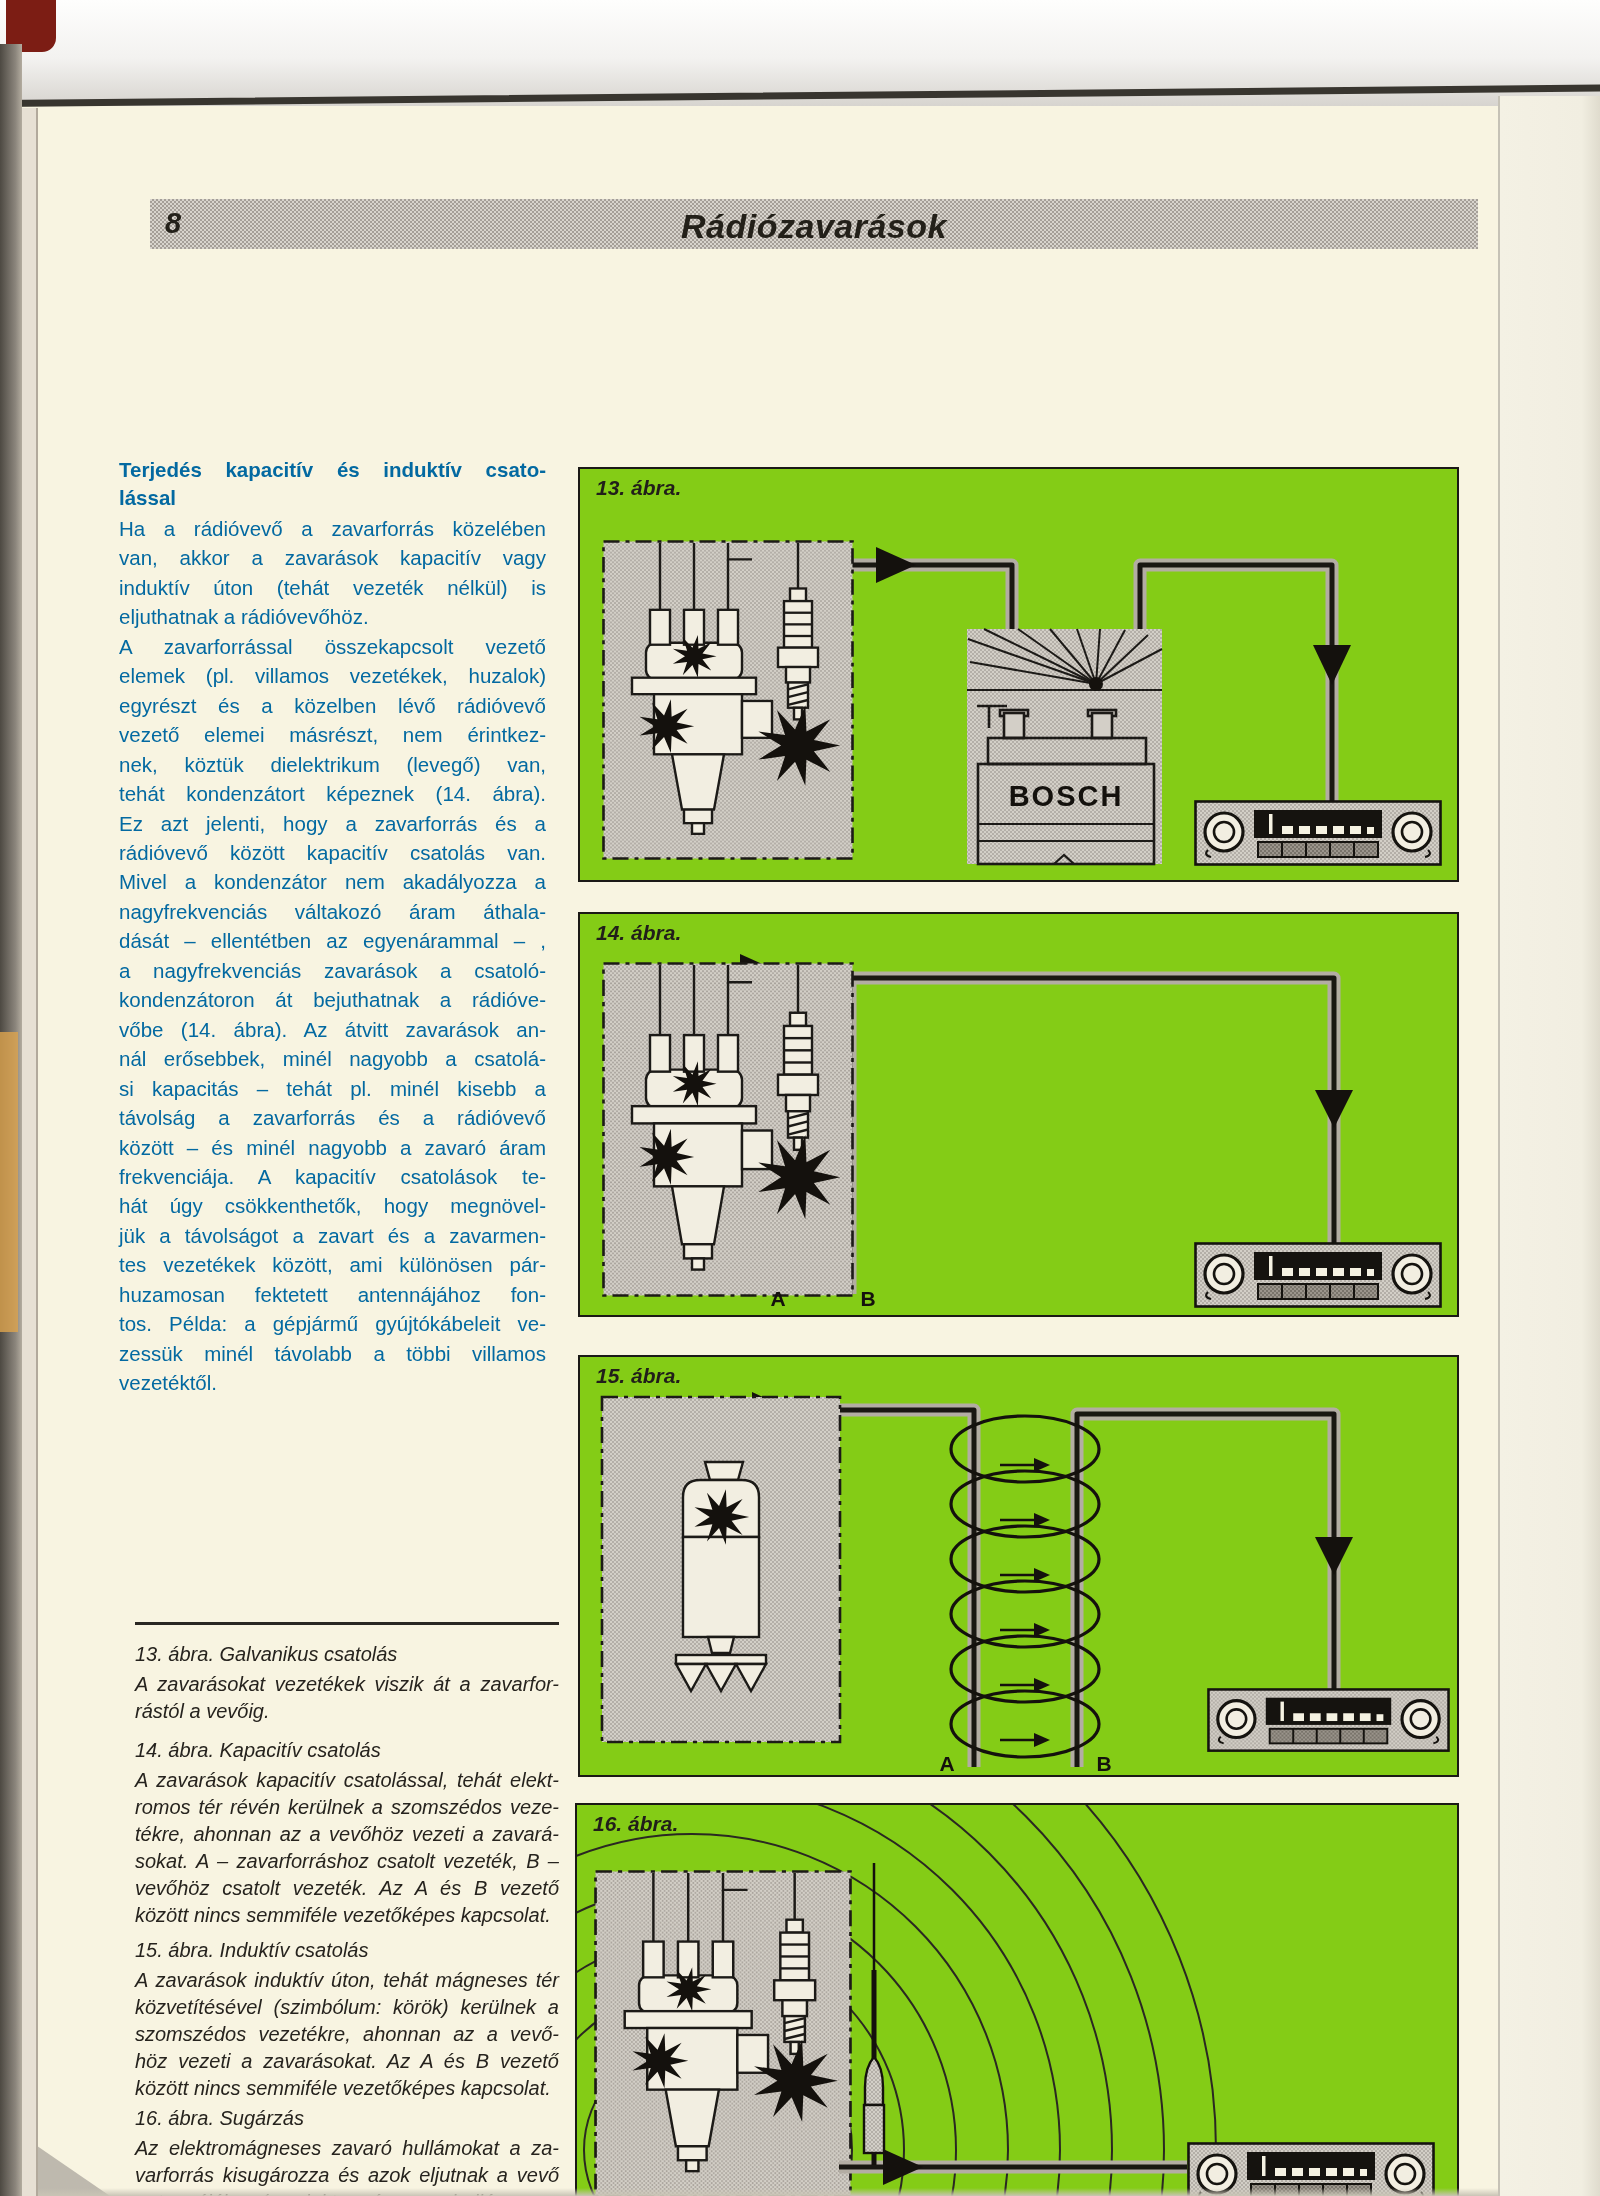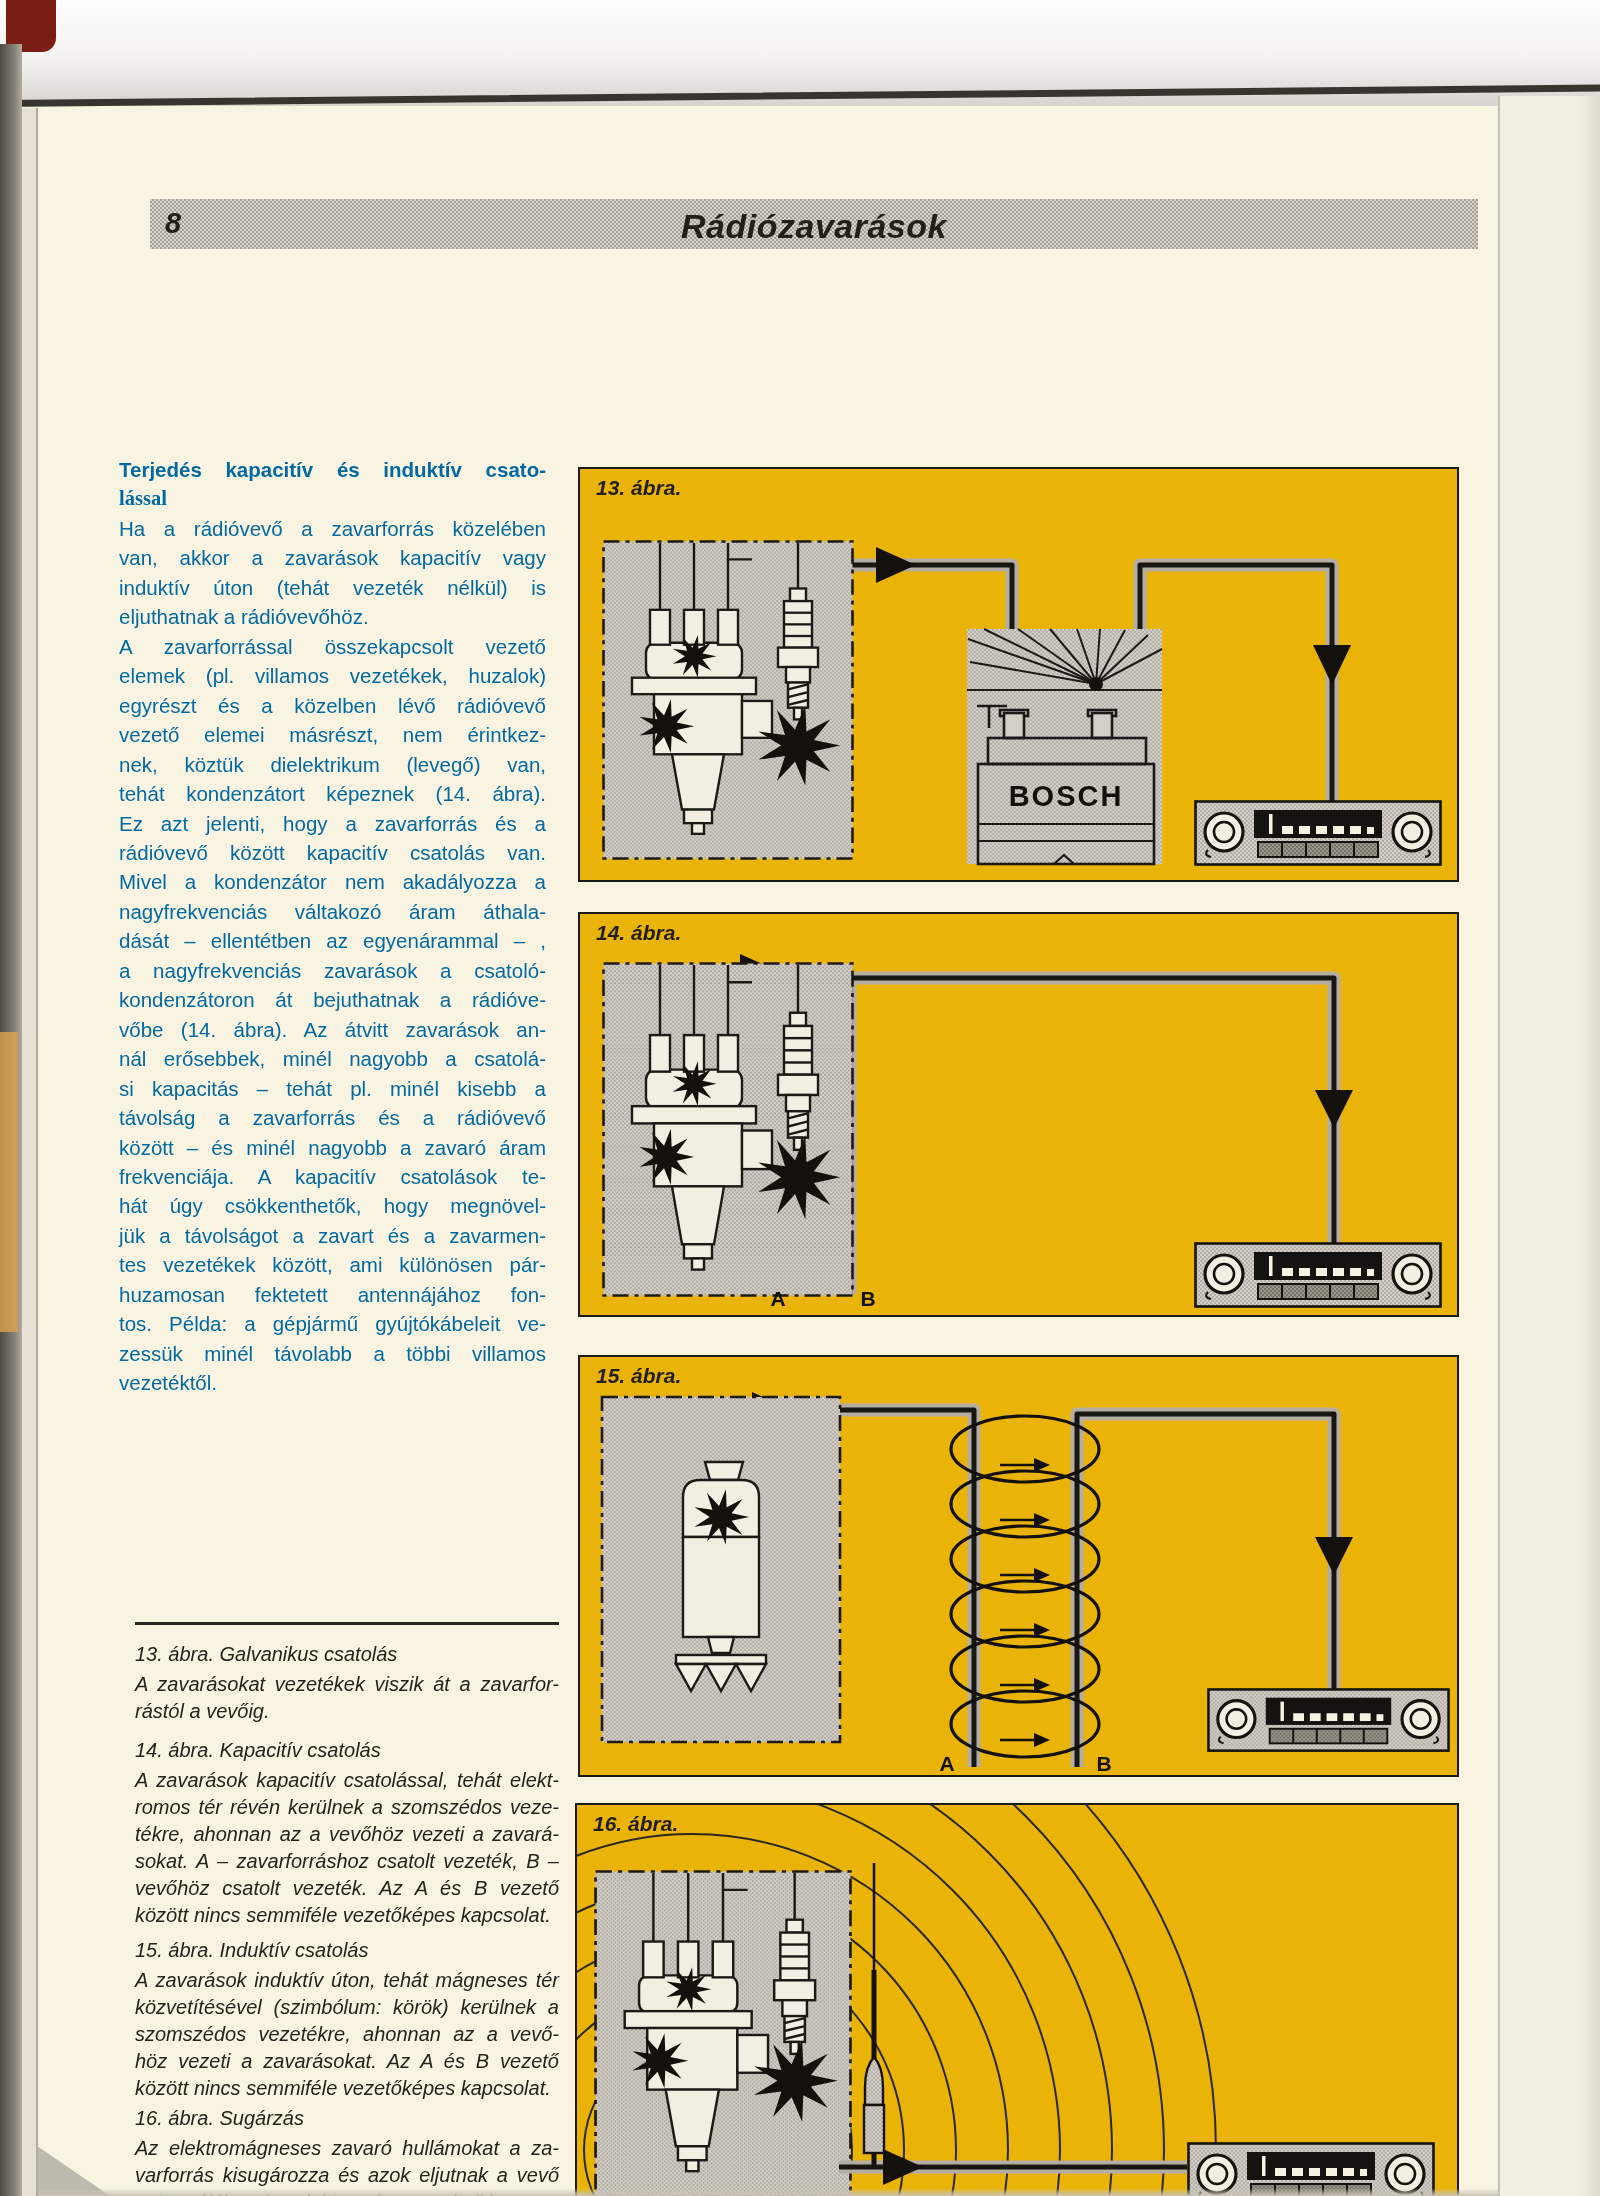--- a/index.html
+++ b/index.html
@@ -31,32 +31,32 @@
   .band{position:absolute;left:150px;top:199px;width:1328px;height:50px;
     background:repeating-conic-gradient(#a59f98 0% 25%, #d8d4cd 0% 50%);background-size:4px 4px;
     color:#232019;font-style:italic;font-weight:bold;z-index:5;}
   .band .num{position:absolute;left:15px;top:8px;font-size:29px;}
   .band .ttl{position:absolute;left:0;right:0;top:8px;text-align:center;font-size:34px;letter-spacing:.5px;}
 
   
   .col{position:absolute;left:119px;width:427px;color:#0369a1;z-index:4;}
   .heading{top:456px;font-weight:bold;font-size:20.5px;line-height:28px;}
   .heading .jline{text-align:justify;text-align-last:justify;}
-  .heading .jline.end{text-align-last:left;font-family:Liberation Serif, serif;}
+  .heading .jline.end{text-align-last:left;}
   .bodytxt{top:514px;font-size:20.5px;line-height:29.45px;}
   .bline{text-align:justify;text-align-last:justify;}
   .bline.end{text-align-last:left;}
   .caprule{position:absolute;left:135px;top:1622px;width:424px;height:2.5px;background:#2a2722;z-index:4;}
   .cap{position:absolute;left:135px;width:424px;color:#26231e;font-style:italic;z-index:4;}
   .cap .ctitle{font-weight:normal;font-size:20px;line-height:26px;margin-bottom:4px;}
   .cap .cline{font-size:20px;line-height:27px;text-align:justify;text-align-last:justify;}
   .cap .cline.end{text-align-last:left;}
 
   
-  .figbox{position:absolute;border:2.5px solid #1b1916;background:#eab308;z-index:3;}
+  .figbox{position:absolute;border:2.5px solid #1b1916;background:#84cc16;z-index:3;}
   .figbox .flabel{position:absolute;left:16px;top:7px;font-style:italic;font-weight:bold;
     font-size:21px;color:#211e1a;z-index:2;}
   .figbox svg{position:absolute;left:0;top:0;}
   #fig13{left:578px;top:467px;width:877px;height:411px;}
   #fig14{left:578px;top:912px;width:877px;height:401px;}
   #fig15{left:578px;top:1355px;width:877px;height:418px;}
   #fig16{left:575px;top:1803px;width:880px;height:393px;border-bottom:none;}
 </style>
 </head>
 <body>

